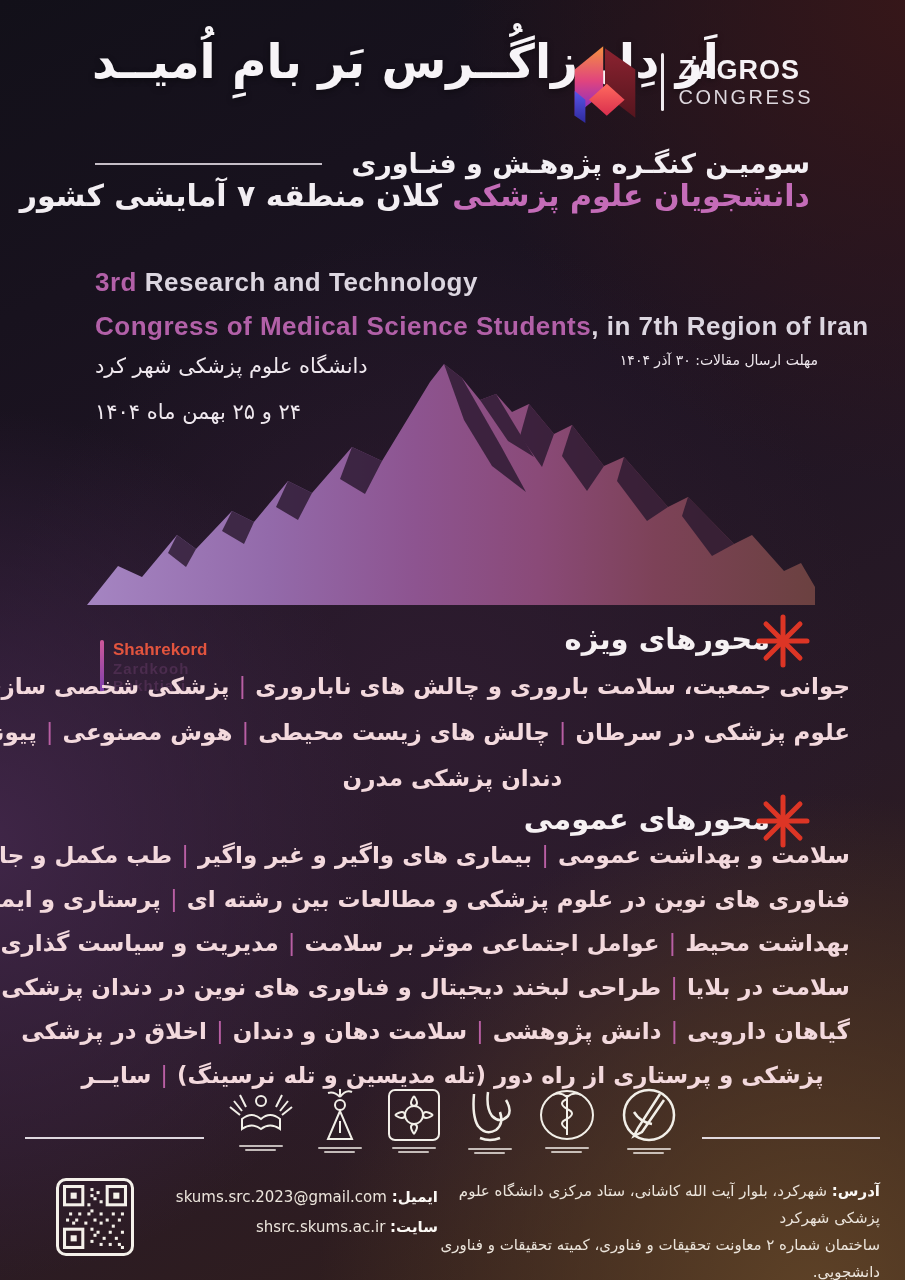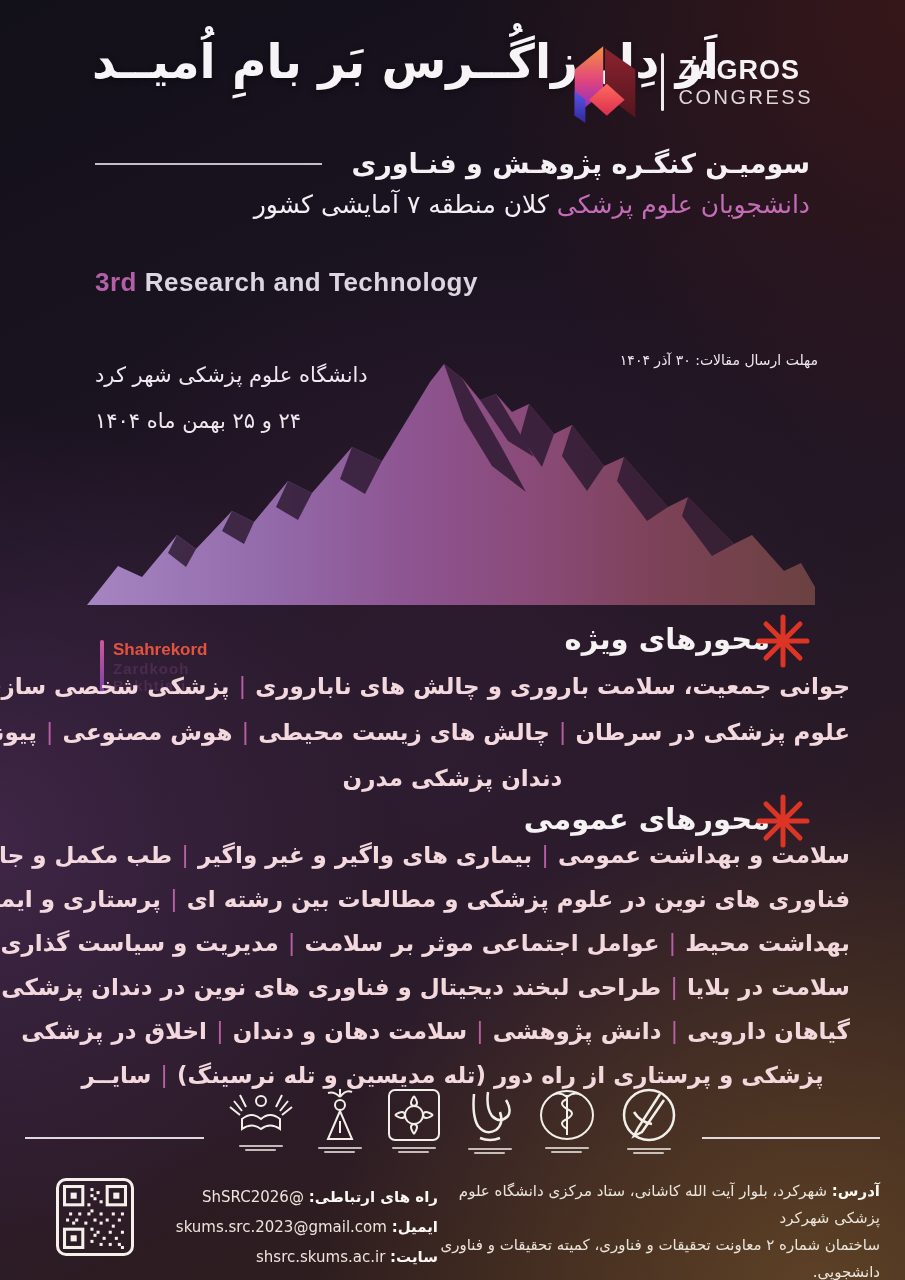--- a/index.html
+++ b/index.html
@@ -21,27 +21,27 @@
   .logo-bar{width:3px;height:58px;background:#efeaee;border-radius:2px;}
   .logo-word .l1{font-size:27px;font-weight:bold;letter-spacing:1px;color:#f5f2f5;
     font-family:"Liberation Sans",sans-serif;}
   .logo-word .l2{font-size:20px;letter-spacing:2.5px;color:#ddd7dd;
     font-family:"Liberation Sans",sans-serif;}
   
   .sub-row{left:95px;right:95px;top:148px;display:flex;align-items:center;}
   .sub-rule{flex:1;height:2px;background:#d8d2da;margin-right:30px;opacity:.9;}
   .sub-text{direction:rtl;font-size:27px;font-weight:bold;color:#f4f0f4;}
   
-  .fa-line{right:95px;top:190px;direction:rtl;font-size:25px;font-weight:normal;}
+  .fa-line{right:95px;top:178px;direction:rtl;font-size:30px;font-weight:bold;}
   .fa-line .hl{color:#c46cb8;}
   .en-block{left:95px;top:260px;font-family:"Liberation Sans",sans-serif;
     font-size:26px;font-weight:bold;line-height:44px;letter-spacing:.5px;color:#dcd6e0;}
   .en-block .hl{color:#b260a8;}
   
-  .uni-col{left:95px;top:352px;direction:rtl;text-align:left;font-size:21px;
+  .uni-col{left:95px;top:343px;direction:rtl;text-align:left;font-size:21px;
     line-height:46px;color:#efe8ee;}
   .deadline{right:87px;top:352px;direction:rtl;font-size:14px;color:#efe8ee;}
   
   .mountain{left:82px;top:360px;}
   .m-label{left:100px;top:600px;display:flex;gap:9px;margin-top:40px;}
   .m-label .bar{width:4px;height:54px;border-radius:2px;
     background:linear-gradient(#d0589a,#7a3fae);}
   .m-label .t1{font-size:17px;font-weight:bold;color:#e2543e;
     font-family:"Liberation Sans",sans-serif;}
   .m-label .t2{font-size:15px;font-weight:bold;color:#4b2c4e;line-height:17px;
@@ -118,20 +118,23 @@
     <div class="sub-text">سومیـن کنگـره پژوهـش و فنـاوری</div>
   </div>
 
   <div class="abs fa-line">
     <span class="hl">دانشجویان علوم پزشکی</span><span> کلان منطقه ۷ آمایشی کشور</span>
   </div>
 
   <div class="abs en-block">
     <div>
       <span class="hl">3rd</span><span> Research and Technology</span>
+    </div>
+    <div>
+      <span class="hl">Congress of Medical Science Students</span><span>, in 7th Region of Iran</span>
     </div>
   </div>
 
   <div class="abs uni-col">
     <div>دانشگاه علوم پزشکی شهر کرد</div>
     <div>۲۴ و ۲۵ بهمن ماه ۱۴۰۴</div>
   </div>
   <div class="abs deadline">مهلت ارسال مقالات: ۳۰ آذر ۱۴۰۴</div>
 
   <svg class="abs mountain" width="735" height="245" viewBox="0 0 735 245">
@@ -347,24 +350,20 @@
       <rect x="9" y="18" width="1" height="1"></rect>
         <rect x="12" y="19" width="1" height="1"></rect>
         <rect x="15" y="19" width="1" height="1"></rect>
         <rect x="18" y="19" width="1" height="1"></rect>
         <rect x="19" y="20" width="1" height="1"></rect>
     </svg>
   </div>
 
   <div class="abs contact-col">
     <div>
-      <span class="lbl">راه های ارتباطی:</span>
-      <span class="val">@ShSRC2026</span>
-    </div>
-    <div>
       <span class="lbl">ایمیل:</span>
       <span class="val">skums.src.2023@gmail.com</span>
     </div>
     <div>
       <span class="lbl">سایت:</span>
       <span class="val">shsrc.skums.ac.ir</span>
     </div>
   </div>
 
   <div class="abs addr-col">

